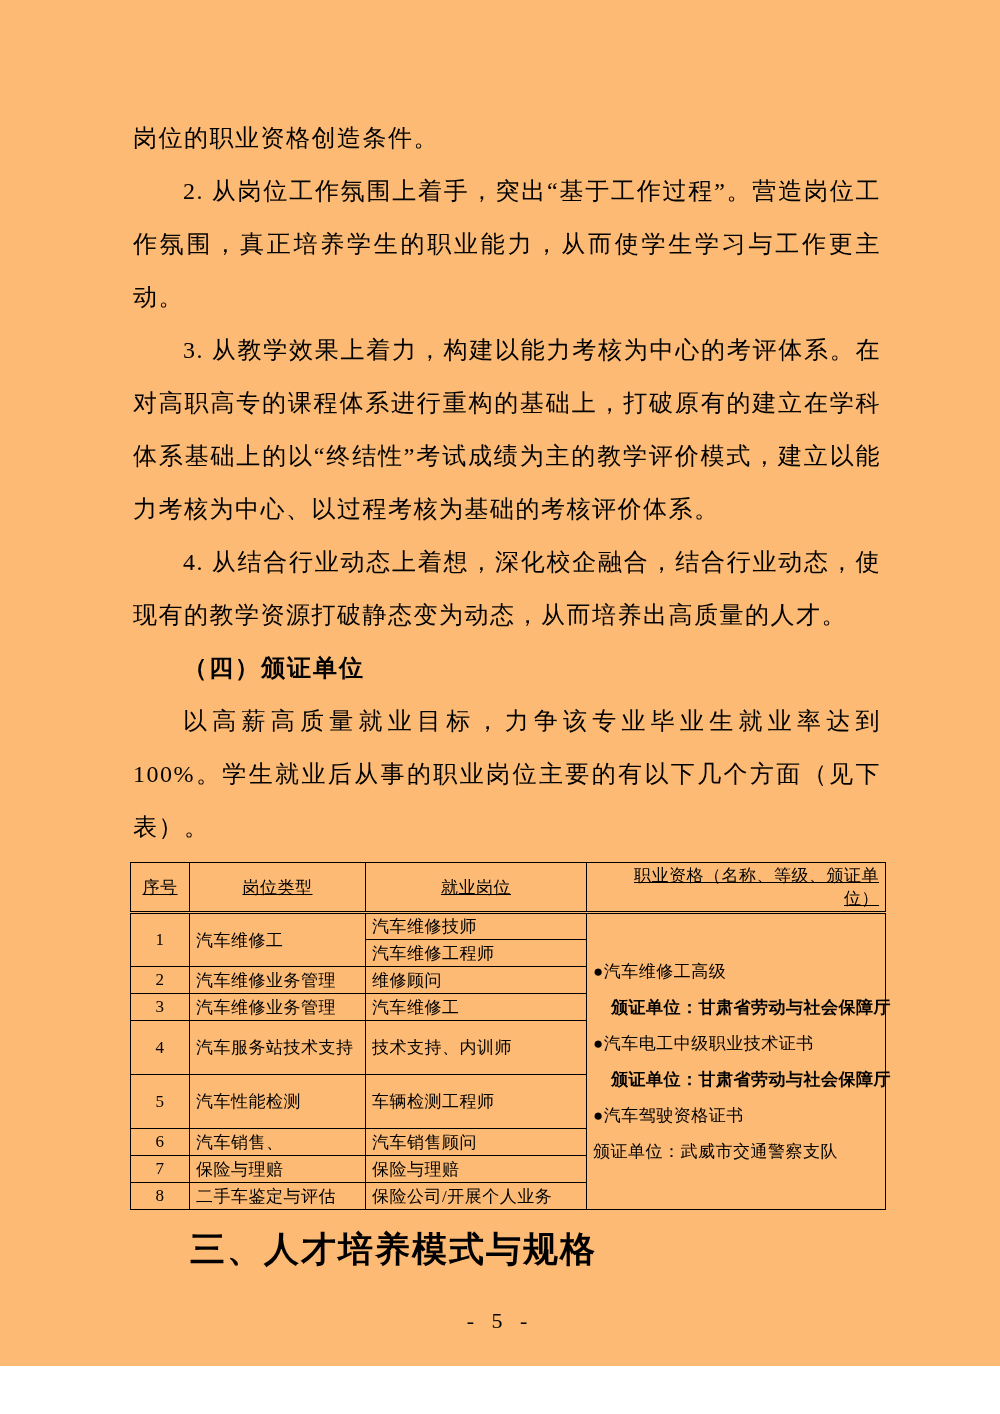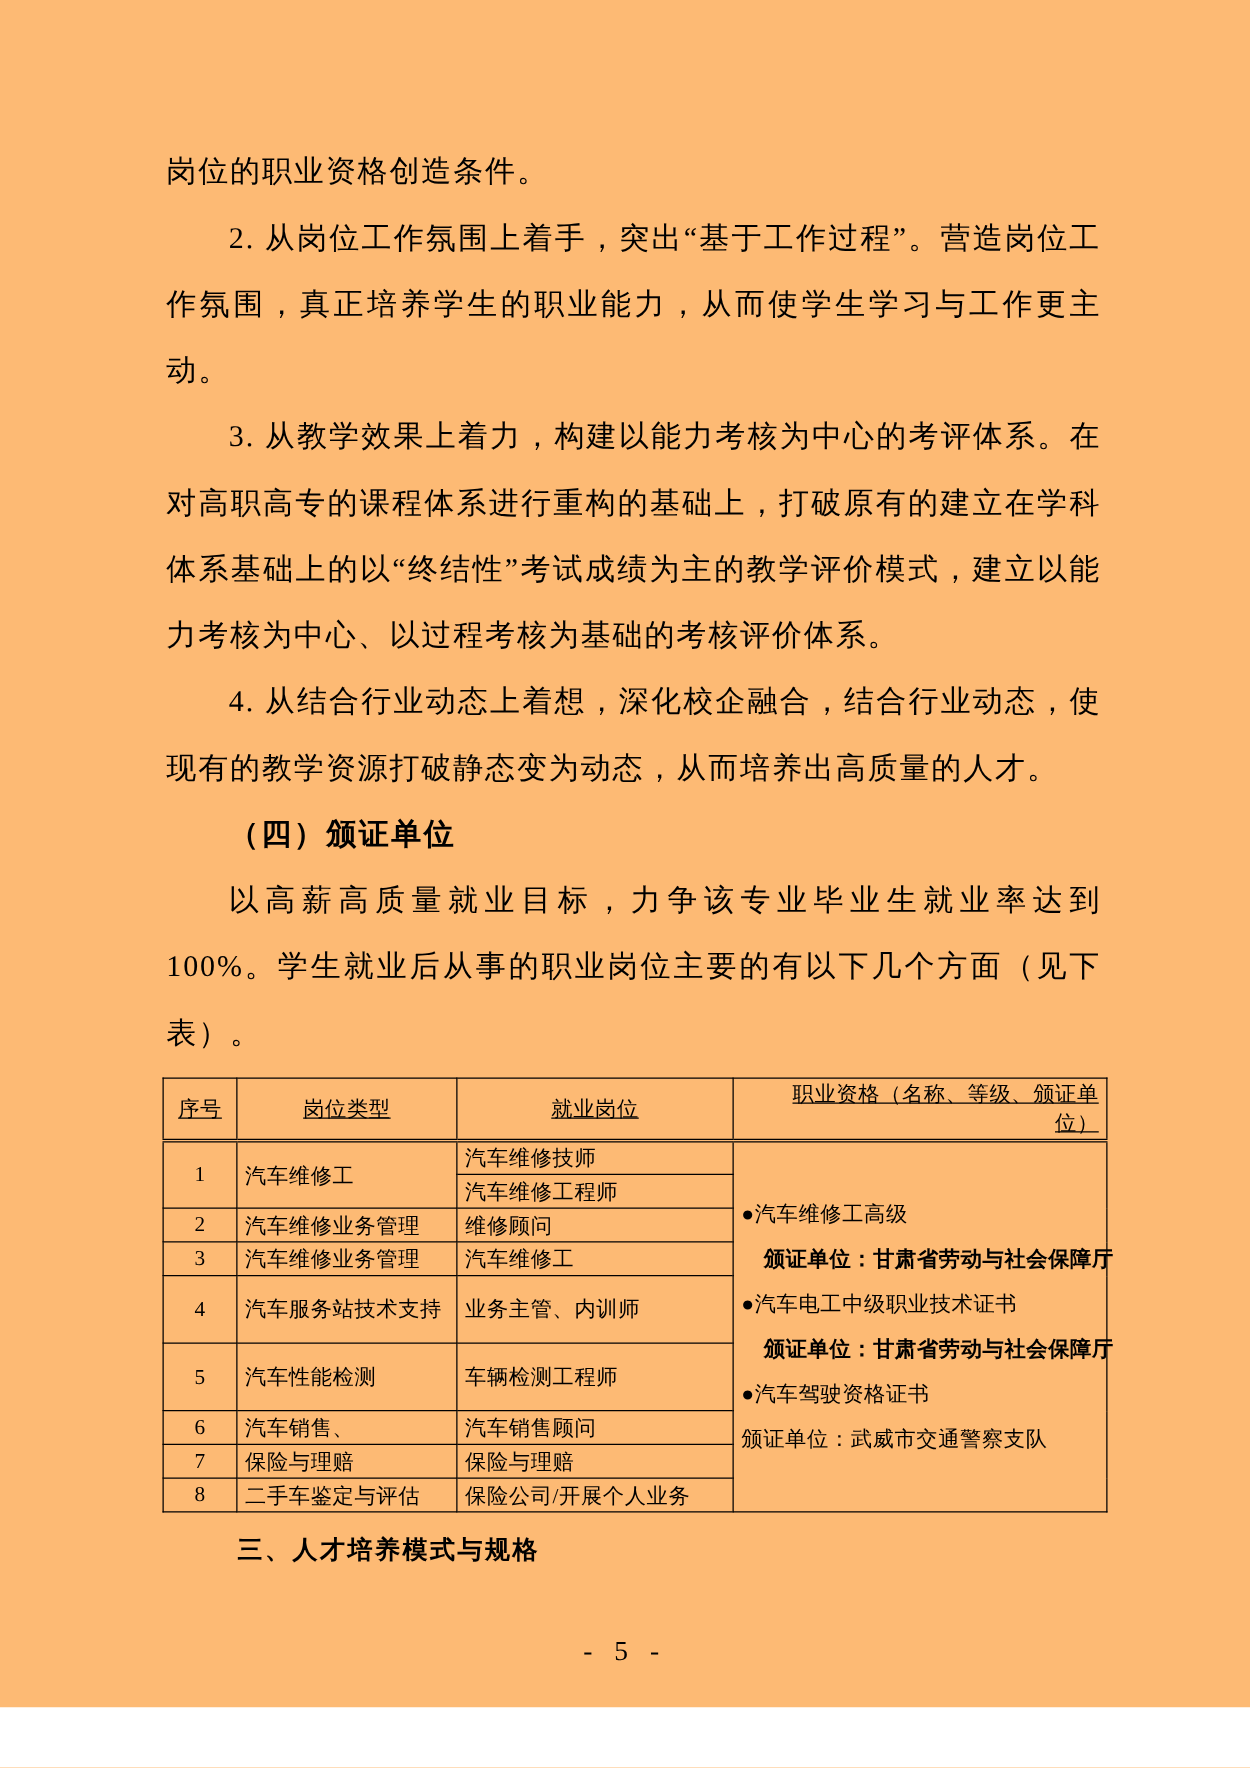--- a/index.html
+++ b/index.html
@@ -60,21 +60,21 @@
   tr.r-std  { height: 27px; }
   tr.r-sub  { height: 27px; }
   tr.r-tall { height: 54px; }
   td.c-no   { text-align: center; }
   td.c-type, td.c-job { text-align: left; padding-left: 9px; }
   td.qual-cell { vertical-align: middle; padding: 6px 4px 6px 6px; }
   .qual-line { line-height: 36px; white-space: nowrap; }
   .qual-line.indented { padding-left: 18px; font-weight: bold; }
   h2.section-heading {
     margin: 16px 0 0 57px;
-    font-size: 20px;
+    font-size: 35px;
     letter-spacing: 2px;
     font-weight: bold;
     font-family: "Liberation Sans", "DejaVu Sans", sans-serif;
   }
   .page-number {
     position: absolute;
     left: 0;
     top: 1308px;
     width: 100%;
     text-align: center;
@@ -140,21 +140,21 @@
             <td class="c-job">维修顾问</td>
           </tr>
           <tr class="r-std">
             <td class="c-no">3</td>
             <td class="c-type">汽车维修业务管理</td>
             <td class="c-job">汽车维修工</td>
           </tr>
           <tr class="r-tall">
             <td class="c-no">4</td>
             <td class="c-type">汽车服务站技术支持</td>
-            <td class="c-job">业务主管、内训师</td>
+            <td class="c-job">技术支持、内训师</td>
           </tr>
           <tr class="r-tall">
             <td class="c-no">5</td>
             <td class="c-type">汽车性能检测</td>
             <td class="c-job">车辆检测工程师</td>
           </tr>
           <tr class="r-std">
             <td class="c-no">6</td>
             <td class="c-type">汽车销售、</td>
             <td class="c-job">汽车销售顾问</td>

